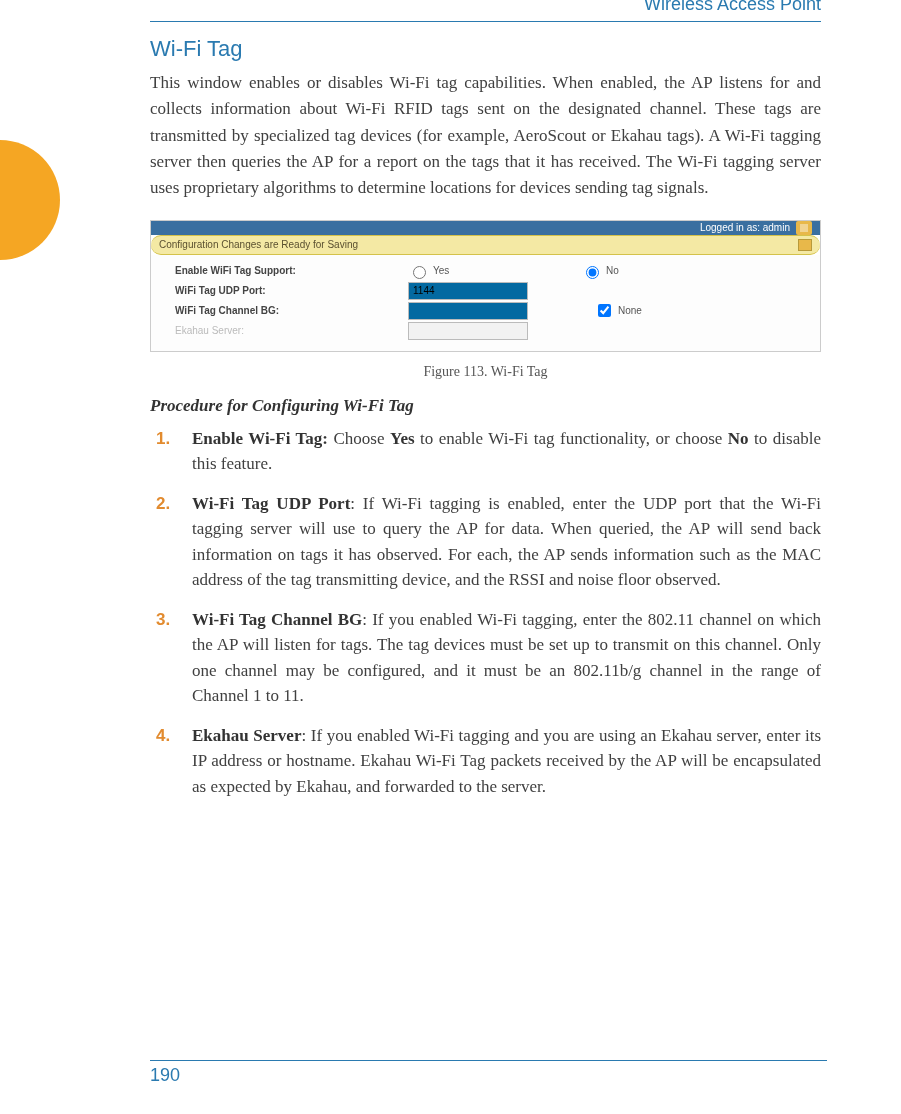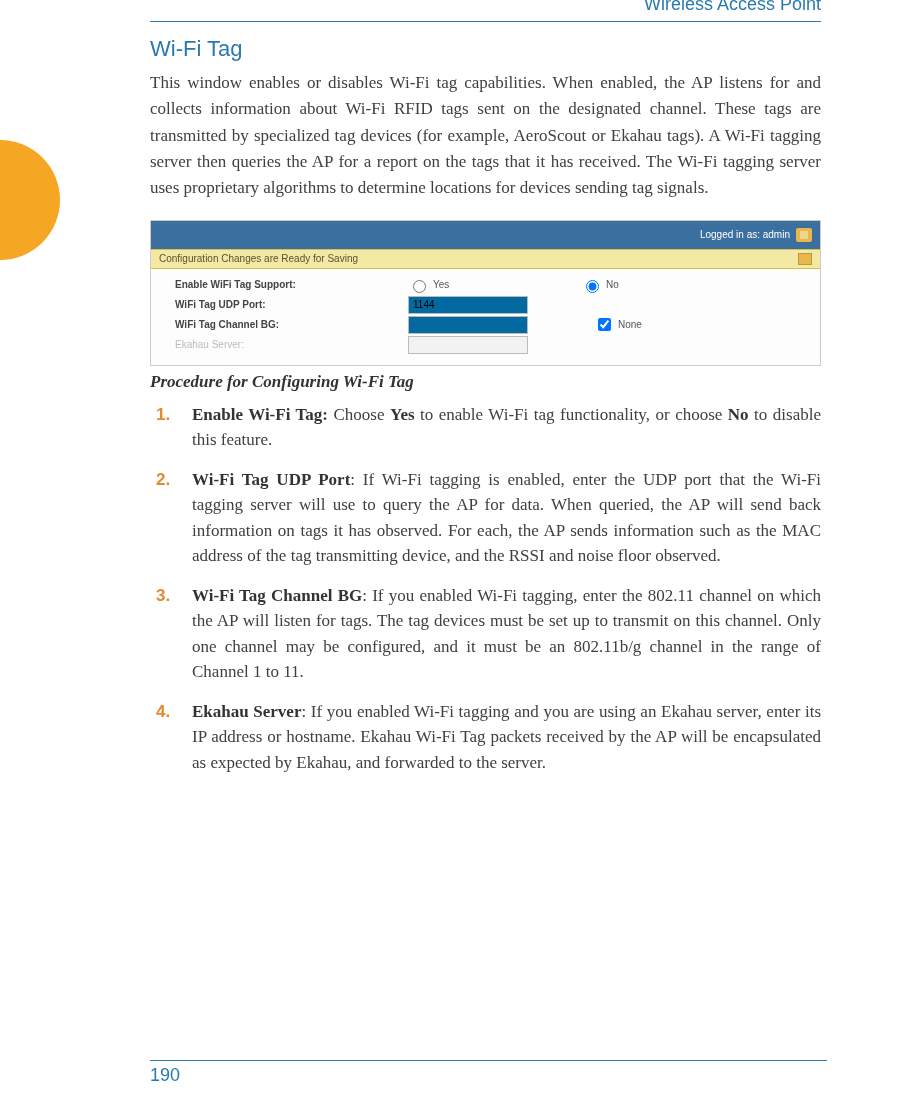--- a/index.html
+++ b/index.html
@@ -76,21 +76,21 @@
     border: 1px solid #ccc;
   }
   .fig-topbar {
     background: var(--bar-blue);
     color: #fff;
     font-family: Arial, sans-serif;
     font-size: 10px;
     display: flex;
     justify-content: flex-end;
     align-items: center;
-    padding: 7px 8px;
+    padding: 0 8px;
     gap: 6px;
   }
   .fig-topbar .save-btn {
     display: inline-flex;
     align-items: center;
     justify-content: center;
     width: 16px;
     height: 14px;
     background: #e8b84a;
     border-radius: 2px;
@@ -99,20 +99,21 @@
     background: var(--bar-yellow-bg);
     border-top: 1px solid var(--bar-yellow-border);
     border-bottom: 1px solid var(--bar-yellow-border);
     color: #5a5030;
     font-family: Arial, sans-serif;
     font-size: 10px;
     padding: 3px 8px;
     display: flex;
     justify-content: space-between;
     align-items: center;
+    border-radius: 10px;
   }
   .fig-savebar .disk-icon {
     display:inline-block; width:12px; height:10px; background:#e8b84a; border:1px solid #b89a3a;
   }
   .fig-body {
     background: #fdfdfd;
     font-family: Arial, sans-serif;
     font-size: 10px;
     color: #555;
     padding: 6px 8px 10px 8px;
@@ -251,20 +252,21 @@
               <input type="checkbox" checked="" style="">
               <span>None</span>
             </div>
           </div>
           <div class="fig-row">
             <div class="fig-label disabled">Ekahau Server:</div>
             <input class="fig-input disabled" disabled="" value="" style="">
           </div>
         </div>
       </div>
+      <div class="fig-caption">Figure 113. Wi-Fi Tag</div>
     </div>
 
     <div class="procedure-title">Procedure for Configuring Wi-Fi Tag</div>
     <ol class="procedure">
       <li>
         <b>Enable Wi-Fi Tag:</b><span> Choose </span><b>Yes</b><span> to enable Wi-Fi tag functionality, or choose </span><b>No</b><span> to disable this feature.</span>
       </li>
       <li>
         <b>Wi-Fi Tag UDP Port</b><span>: If Wi-Fi tagging is enabled, enter the UDP port that the Wi-Fi tagging server will use to query the AP for data. When queried, the AP will send back information on tags it has observed. For each, the AP sends information such as the MAC address of the tag transmitting device, and the RSSI and noise floor observed.</span>
       </li>

